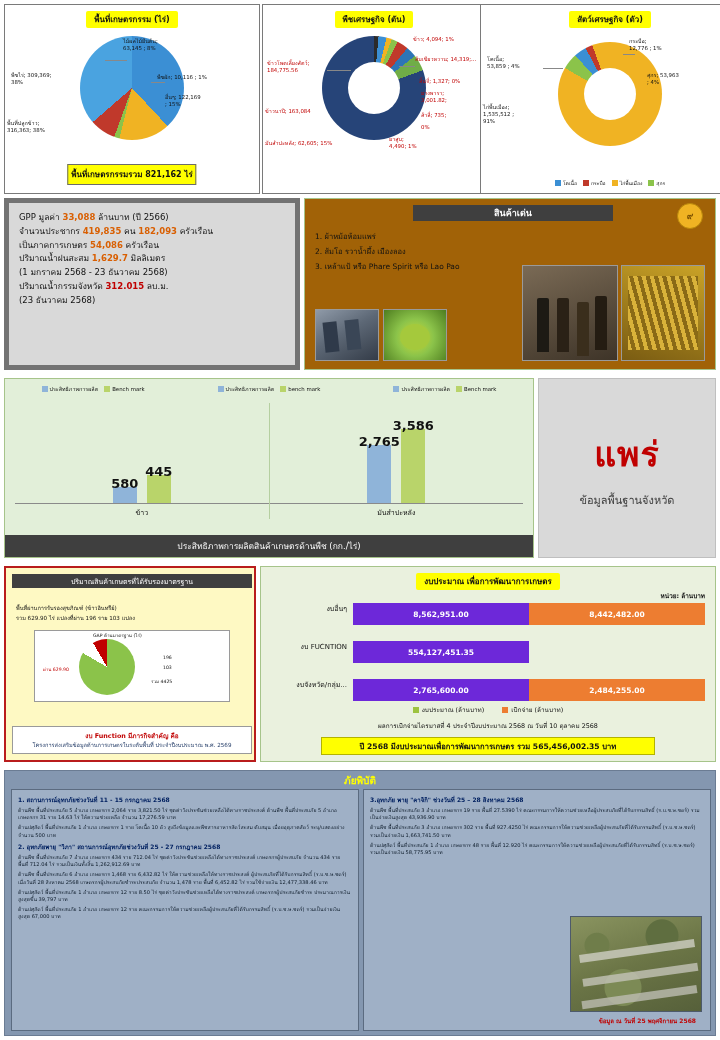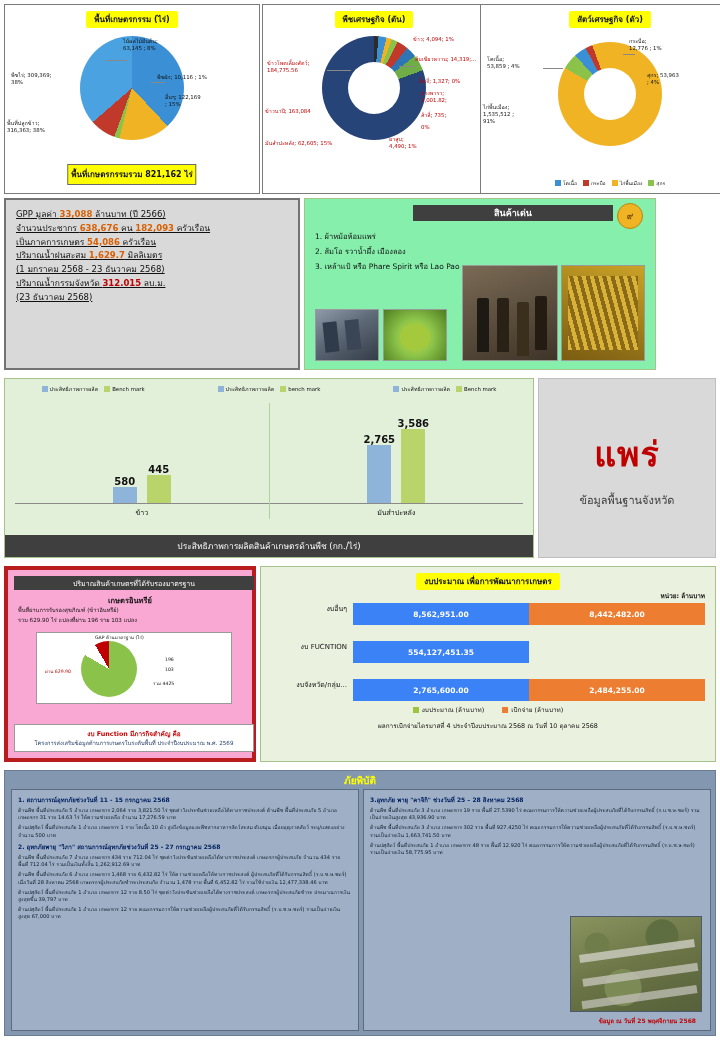--- a/index.html
+++ b/index.html
@@ -82,29 +82,29 @@
   .legend-row {
     position:absolute; bottom:6px; left:0; width:100%;
     display:flex; justify-content:center; gap:6px; font-size:5px;
   }
   .legend-row .it { display:flex; align-items:center; gap:2px; }
   .sw { width:6px; height:6px; display:inline-block; }
 
   
   #stats-panel {
     position:absolute; left:4px; top:198px; width:296px; height:172px;
-    background:#d9d9d9; border:2px solid #737373; padding:8px 10px;text-decoration:underline;
+    background:#d9d9d9; border:5px solid #737373; padding:8px 10px;
   }
   #stats-panel .line { font-size:8.5px; line-height:1.62; color:#111; }
   #stats-panel .orange { color:#d95f02; font-weight:bold; }
   #stats-panel .red { color:#c00000; font-weight:bold; }
 
   #products-panel {
-    position:absolute; left:304px; top:198px; width:352px; height:172px;
-    background:#86efac; border:1px solid #a6c48a;padding-left:47px;
+    position:absolute; left:304px; top:198px; width:412px; height:172px;
+    background:#a16207; border:1px solid #a6c48a;padding-left:47px;
   }
   #prod-title {
     position:absolute; left:108px; top:6px; width:200px; height:16px;
     background:#3f3f3f; color:#fff; font-size:9px; font-weight:bold;
     display:flex; align-items:center; justify-content:center;
   }
   #prod-seal {
     position:absolute; right:12px; top:4px; width:26px; height:26px;
     border-radius:50%; background:#f0b323;
     border:1px solid #b8860b; color:#7a4f00;
@@ -138,42 +138,42 @@
     justify-content:space-around; font-size:5.4px; }
   .bar-legend .grp { display:flex; gap:6px; align-items:center; }
   .bar-legend .it { display:flex; gap:2px; align-items:center; }
   .groups { position:absolute; left:10px; right:10px; top:24px; height:116px; display:flex; }
   .grp-col { flex:1; position:relative; border-right:1px solid #b5cfa0; }
   .grp-col:last-child { border-right:none; }
   .bars { position:absolute; left:0; right:0; bottom:16px; height:86px;
     display:flex; align-items:flex-end; justify-content:center; gap:10px; }
   .bar { width:24px; position:relative; }
   .bar span { position:absolute; top:-11px; left:50%; transform:translateX(-50%);
-    font-size:10px; font-weight:bold; white-space:nowrap; }
+    font-size:13px; font-weight:bold; white-space:nowrap; }
   .bar.blue { background:#8fb4d9; }
   .bar.green { background:#b9d46a; }
   .axis { position:absolute; left:0; right:0; bottom:15px; height:1px; background:#8a8a8a; }
   .grp-label { position:absolute; bottom:1px; left:0; right:0; text-align:center; font-size:7px; }
   #bar-caption {
     position:absolute; left:0; bottom:0; width:100%; height:22px; background:#3f3f3f;
     color:#fff; font-size:8.5px; display:flex; align-items:center; justify-content:center;
   }
 
   #brand-panel {
     position:absolute; left:538px; top:378px; width:178px; height:180px;
     background:#d9d9d9; border:1px solid #bfbfbf;
     display:flex; flex-direction:column; align-items:center; justify-content:center; gap:10px;
   }
   #brand-title { color:#c00000; font-size:34px; font-weight:bold; letter-spacing:1px; }
   #brand-sub { color:#3f3f3f; font-size:11px; }
 
   
   #organic-panel {
     position:absolute; left:4px; top:566px; width:252px; height:196px;
-    background:#f9a8d4; border:4px solid #b91c1c;
+    background:#fef9c3; border:2px solid #b91c1c;
   }
   #org-title {
     position:absolute; left:6px; top:6px; width:240px; height:14px; background:#3f3f3f;
     color:#fff; font-size:7px; display:flex; align-items:center; justify-content:center;
   }
   #org-sub { position:absolute; top:24px; width:100%; text-align:center; font-size:7.5px; font-weight:bold; }
   .org-text { position:absolute; left:10px; font-size:5.6px; line-height:1.5; }
   #org-box {
     position:absolute; left:28px; top:62px; width:196px; height:72px;
     border:1px solid #9a9a9a; background:#fff;
@@ -195,21 +195,21 @@
     background:#eaf1de; border:1px solid #a6c48a;
   }
   #budget-title { position:absolute; top:6px; width:100%; text-align:center; }
   #budget-unit { position:absolute; right:10px; top:24px; font-size:6.4px; font-weight:bold; }
   .brows { position:absolute; left:6px; right:10px; top:36px; }
   .brow { display:flex; height:30px; margin-bottom:8px; }
   .brow .nm { width:86px; text-align:right; padding-right:6px; font-size:7px; }
   .brow .track { flex:1; display:flex; height:22px; }
   .brow .seg { display:flex; align-items:center; justify-content:center;
     color:#fff; font-size:7.5px; font-weight:bold; }
-  .seg.green { background:#3b82f6; }
+  .seg.green { background:#6d28d9; }
   .seg.orange { background:#ed7d31; }
   #budget-legend { position:absolute; left:0; bottom:46px; width:100%;
     display:flex; justify-content:center; gap:18px; font-size:6.4px; }
   #budget-legend .it { display:flex; align-items:center; gap:3px; }
   #budget-note { position:absolute; left:10px; right:10px; bottom:30px;
     text-align:center; font-size:6.4px; }
   #budget-total {
     position:absolute; left:60px; right:60px; bottom:6px; height:18px;
     background:#ffff00; border:1px solid #b3b300;
     display:flex; align-items:center; justify-content:center;
@@ -335,21 +335,21 @@
           </div>
       </div>
     </div>
   </div>
 
   <div id="stats-panel">
     <div class="line">
       <span>GPP มูลค่า </span><span class="orange">33,088</span><span> ล้านบาท (ปี 2566)</span>
     </div>
     <div class="line">
-      <span>จำนวนประชากร </span><span class="orange">638,676</span><span> คน </span><span class="orange">182,093</span><span> ครัวเรือน</span>
+      <span>จำนวนประชากร </span><span class="orange">419,835</span><span> คน </span><span class="orange">182,093</span><span> ครัวเรือน</span>
     </div>
     <div class="line">
       <span>เป็นภาคการเกษตร </span><span class="orange">54,086</span><span> ครัวเรือน</span>
     </div>
     <div class="line">
       <span>ปริมาณน้ำฝนสะสม </span><span class="orange">1,629.7</span><span> มิลลิเมตร</span>
     </div>
     <div class="line">(1 มกราคม 2568 - 23 ธันวาคม 2568)</div>
     <div class="line">
       <span>ปริมาณน้ำกรรมจังหวัด </span><span class="red">312.015</span><span> ลบ.ม.</span>
@@ -438,21 +438,20 @@
     <div id="bar-caption">ประสิทธิภาพการผลิตสินค้าเกษตรด้านพืช (กก./ไร่)</div>
   </div>
 
   <div id="brand-panel">
     <div id="brand-title">แพร่</div>
     <div id="brand-sub">ข้อมูลพื้นฐานจังหวัด</div>
   </div>
 
   <div id="organic-panel">
     <div id="org-title">ปริมาณสินค้าเกษตรที่ได้รับรองมาตรฐาน</div>
-    <div id="org-sub">เกษตรอินทรีย์</div>
     <div class="org-text" style="top:36px;width:230px;">พื้นที่ผ่านการรับรองสุขภิณฑ์ (ข้าวอินทรีย์)</div>
     <div class="org-text" style="top:46px;width:230px;">รวม 629.90 ไร่ แปลงที่ผ่าน 196 ราย 103 แปลง</div>
     <div id="org-box">
       <div class="t" style="left:58px;top:2px;">GAP ด้านมาตรฐาน (ไร่)</div>
       <div id="org-pie"></div>
       <div class="t" style="left:8px;top:36px;color:#c00000;">ผ่าน 629.90</div>
       <div class="t" style="left:128px;top:24px;">196</div>
       <div class="t" style="left:128px;top:34px;">103</div>
       <div class="t" style="left:116px;top:48px;">รวม 4425</div>
     </div>
@@ -495,20 +494,21 @@
       <div class="it">
           <span class="sw" style="background:#9dc33f"></span>
           <span>งบประมาณ (ล้านบาท)</span>
         </div>
       <div class="it">
           <span class="sw" style="background:#ed7d31"></span>
           <span>เบิกจ่าย (ล้านบาท)</span>
         </div>
     </div>
     <div id="budget-note">ผลการเบิกจ่ายไตรมาสที่ 4 ประจำปีงบประมาณ 2568 ณ วันที่ 10 ตุลาคม 2568</div>
+    <div id="budget-total">ปี 2568 มีงบประมาณเพื่อการพัฒนาการเกษตร รวม 565,456,002.35 บาท</div>
   </div>
 
   <div id="bottom-panel">
     <div id="bottom-title">ภัยพิบัติ</div>
 
     <div class="bcard" id="bcard-left">
       <div class="bhead">1. สถานการณ์อุทกภัยช่วงวันที่ 11 - 15 กรกฎาคม 2568</div>
       <div class="bpara">ด้านพืช พื้นที่ประสบภัย 5 อำเภอ เกษตรกร 2,064 ราย 3,821.50 ไร่ ชุดค่าวังประชันช่วยเหลือได้ทางราชประสงค์ ด้านพืช พื้นที่ประสบภัย 5 อำเภอ เกษตรกร 31 ราย 14.63 ไร่ ให้ความช่วยเหลือ จำนวน 17,276.59 บาท</div>
       <div class="bpara">ด้านปศุสัตว์ พื้นที่ประสบภัย 1 อำเภอ เกษตรกร 1 ราย โคเนื้อ 10 ตัว สูงถึงข้อมูลและพืชสารอาหารสัตว์สะสม ดับสมุน เมื่อยอุดุภาคสัตว์ ระบุ/แสดงอย่าง จำนวน 500 บาท</div>
       <div class="bhead">2. อุทกภัยพายุ "วิภา" สถานการณ์อุทกภัยช่วงวันที่ 25 - 27 กรกฎาคม 2568</div>

